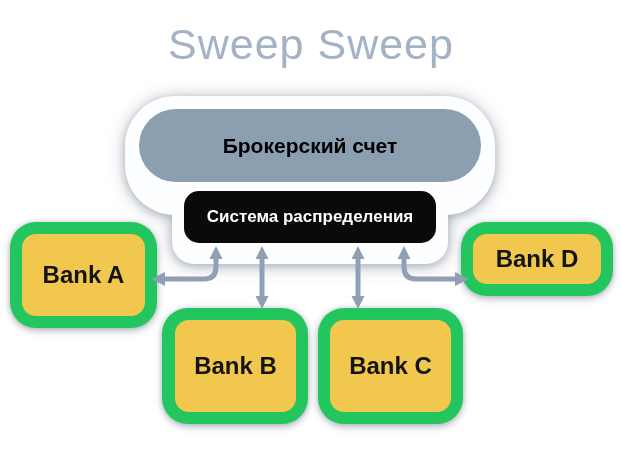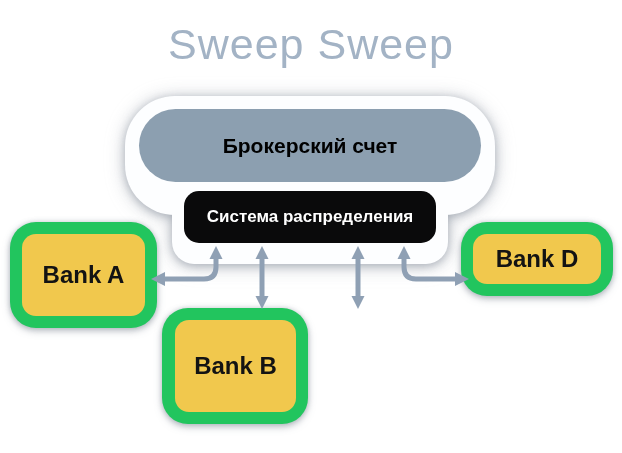--- a/index.html
+++ b/index.html
@@ -91,20 +91,23 @@
   <div class="sysbox">
     <span>Система распределения</span>
   </div>
 
   <div class="bank bank-a">
     <div class="bank-inner">Bank A</div>
   </div>
   <div class="bank bank-b">
     <div class="bank-inner">Bank B</div>
   </div>
+  <div class="bank bank-c">
+    <div class="bank-inner">Bank C</div>
+  </div>
   <div class="bank bank-d">
     <div class="bank-inner">Bank D</div>
   </div>
 
   <svg class="arrows" viewBox="0 0 622 453" xmlns="http://www.w3.org/2000/svg">
     <g fill="none" stroke-width="5" stroke="#8fa0b4">
       <path d="M 164 279 L 204 279 Q 216 279 216 267 L 216 259"></path>
       <path d="M 262 258 L 262 297"></path>
       <path d="M 358 258 L 358 297"></path>
       <path d="M 456 279 L 416 279 Q 404 279 404 267 L 404 259"></path>

